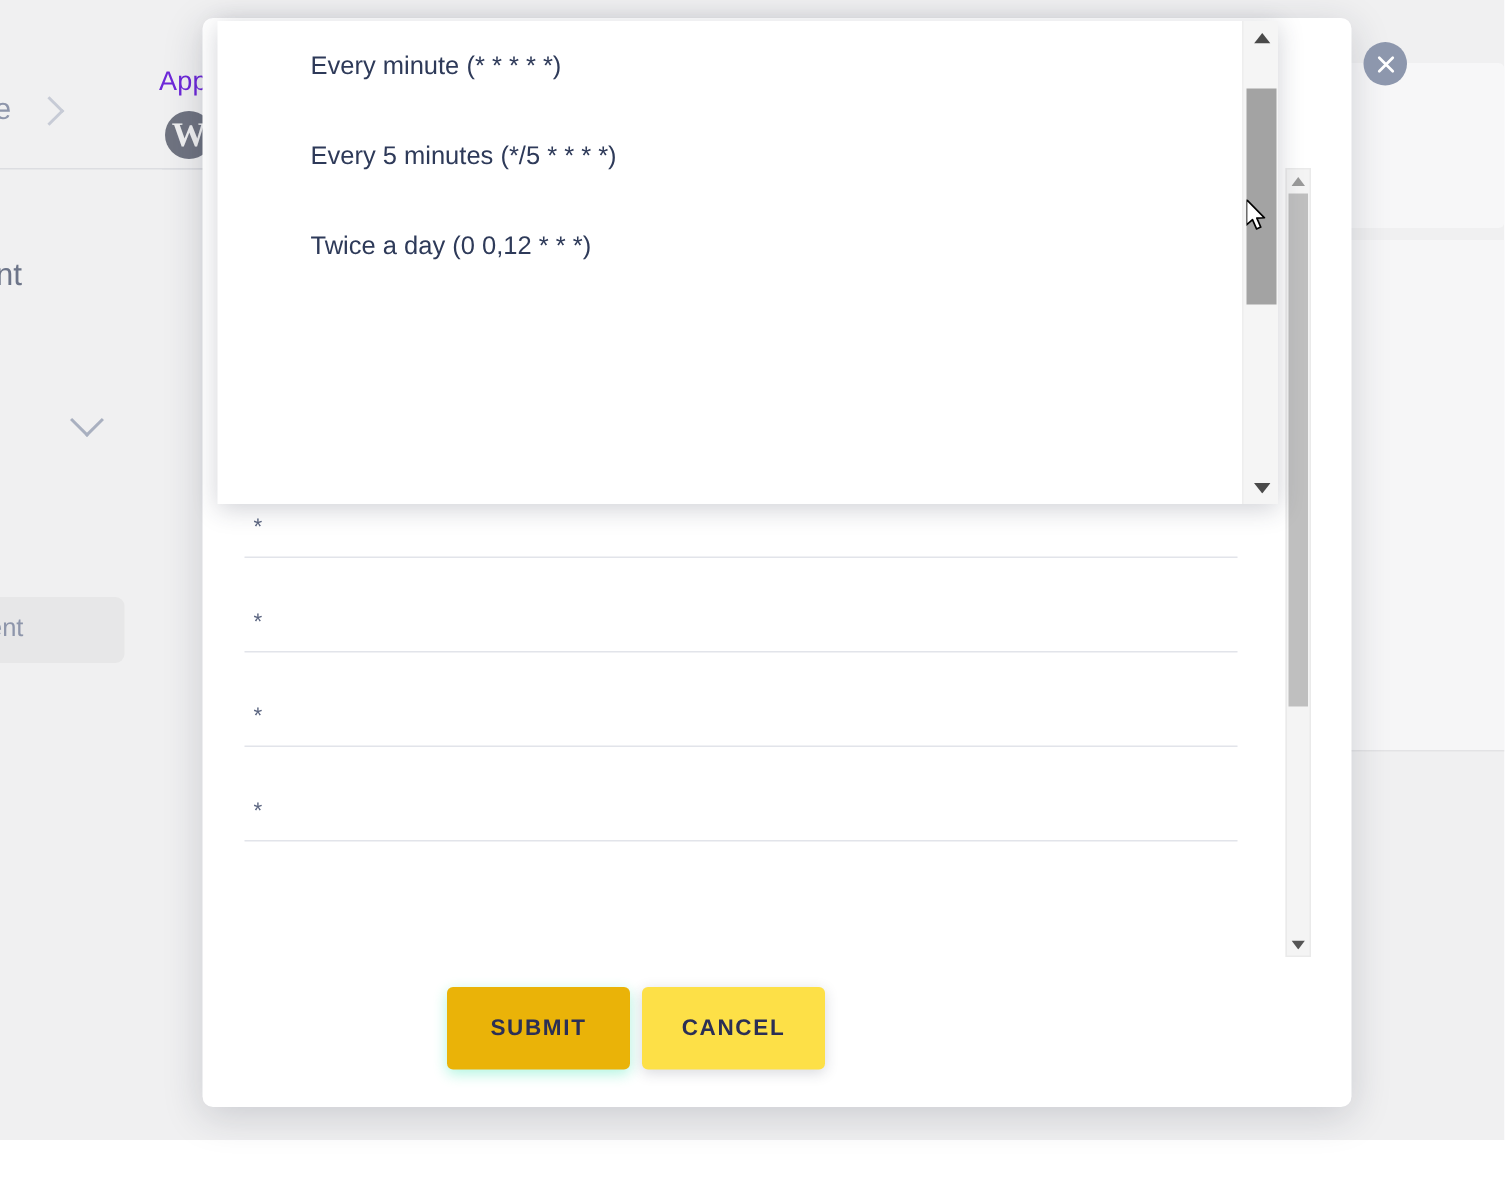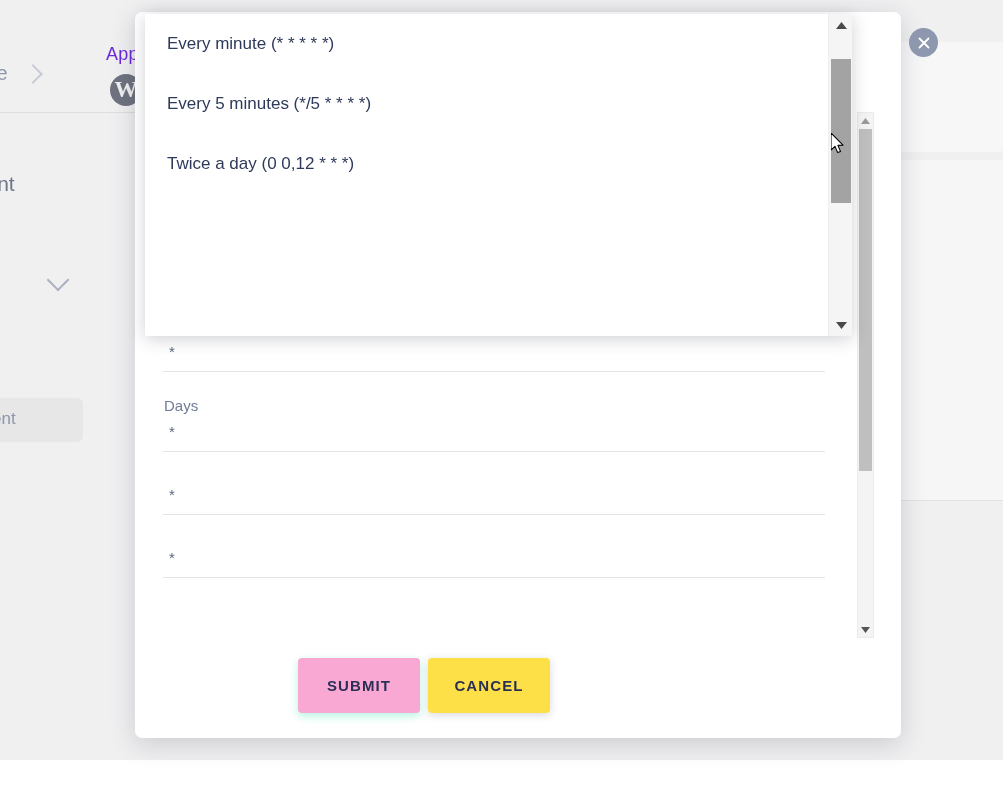--- a/index.html
+++ b/index.html
@@ -233,21 +233,21 @@
     font-weight: bold;
     letter-spacing: 1.1px;
     border-radius: 4px;
     cursor: pointer;
     border: none;
     padding: 0 22px;
     height: 55px;
     min-width: 122px;
   }
   .btn-submit {
-    background: #f9a8d4;
+    background: #eab308;
     color: #2b2f55;
     box-shadow: 0 3px 9px rgba(19,224,160,.33);
   }
   .btn-cancel {
     background: #fde047;
     color: #2b2f55;
     box-shadow: 0 2px 9px rgba(40,45,70,.18);
   }
 
   
@@ -295,20 +295,21 @@
   }
   .dd-item {
     height: 60px;
     display: flex;
     align-items: center;
     padding-left: 22px;
     font-size: 17px;
     color: #2e3a59;
     cursor: pointer;
     white-space: nowrap;
+    margin-left: 40px;
   }
 
   .dd-scroll {
     position: absolute;
     right: 0;
     top: 0;
     width: 24px;
     height: 322px;
     background: #f5f5f5;
     border-left: 1px solid #eeeeee;
@@ -377,21 +378,20 @@
   <div class="modal">
 
     <div class="form-area">
 
       <div class="field">
         <input class="field-input" type="text" value="*" style="">
       </div>
       <div class="field-gap"></div>
 
       <div class="field">
-        <label class="field-label">Days</label>
         <input class="field-input" type="text" value="*" style="">
       </div>
       <div class="field-gap"></div>
 
       <div class="field">
         <input class="field-input" type="text" value="*" style="">
       </div>
       <div class="field-gap"></div>
 
       <div class="field">

